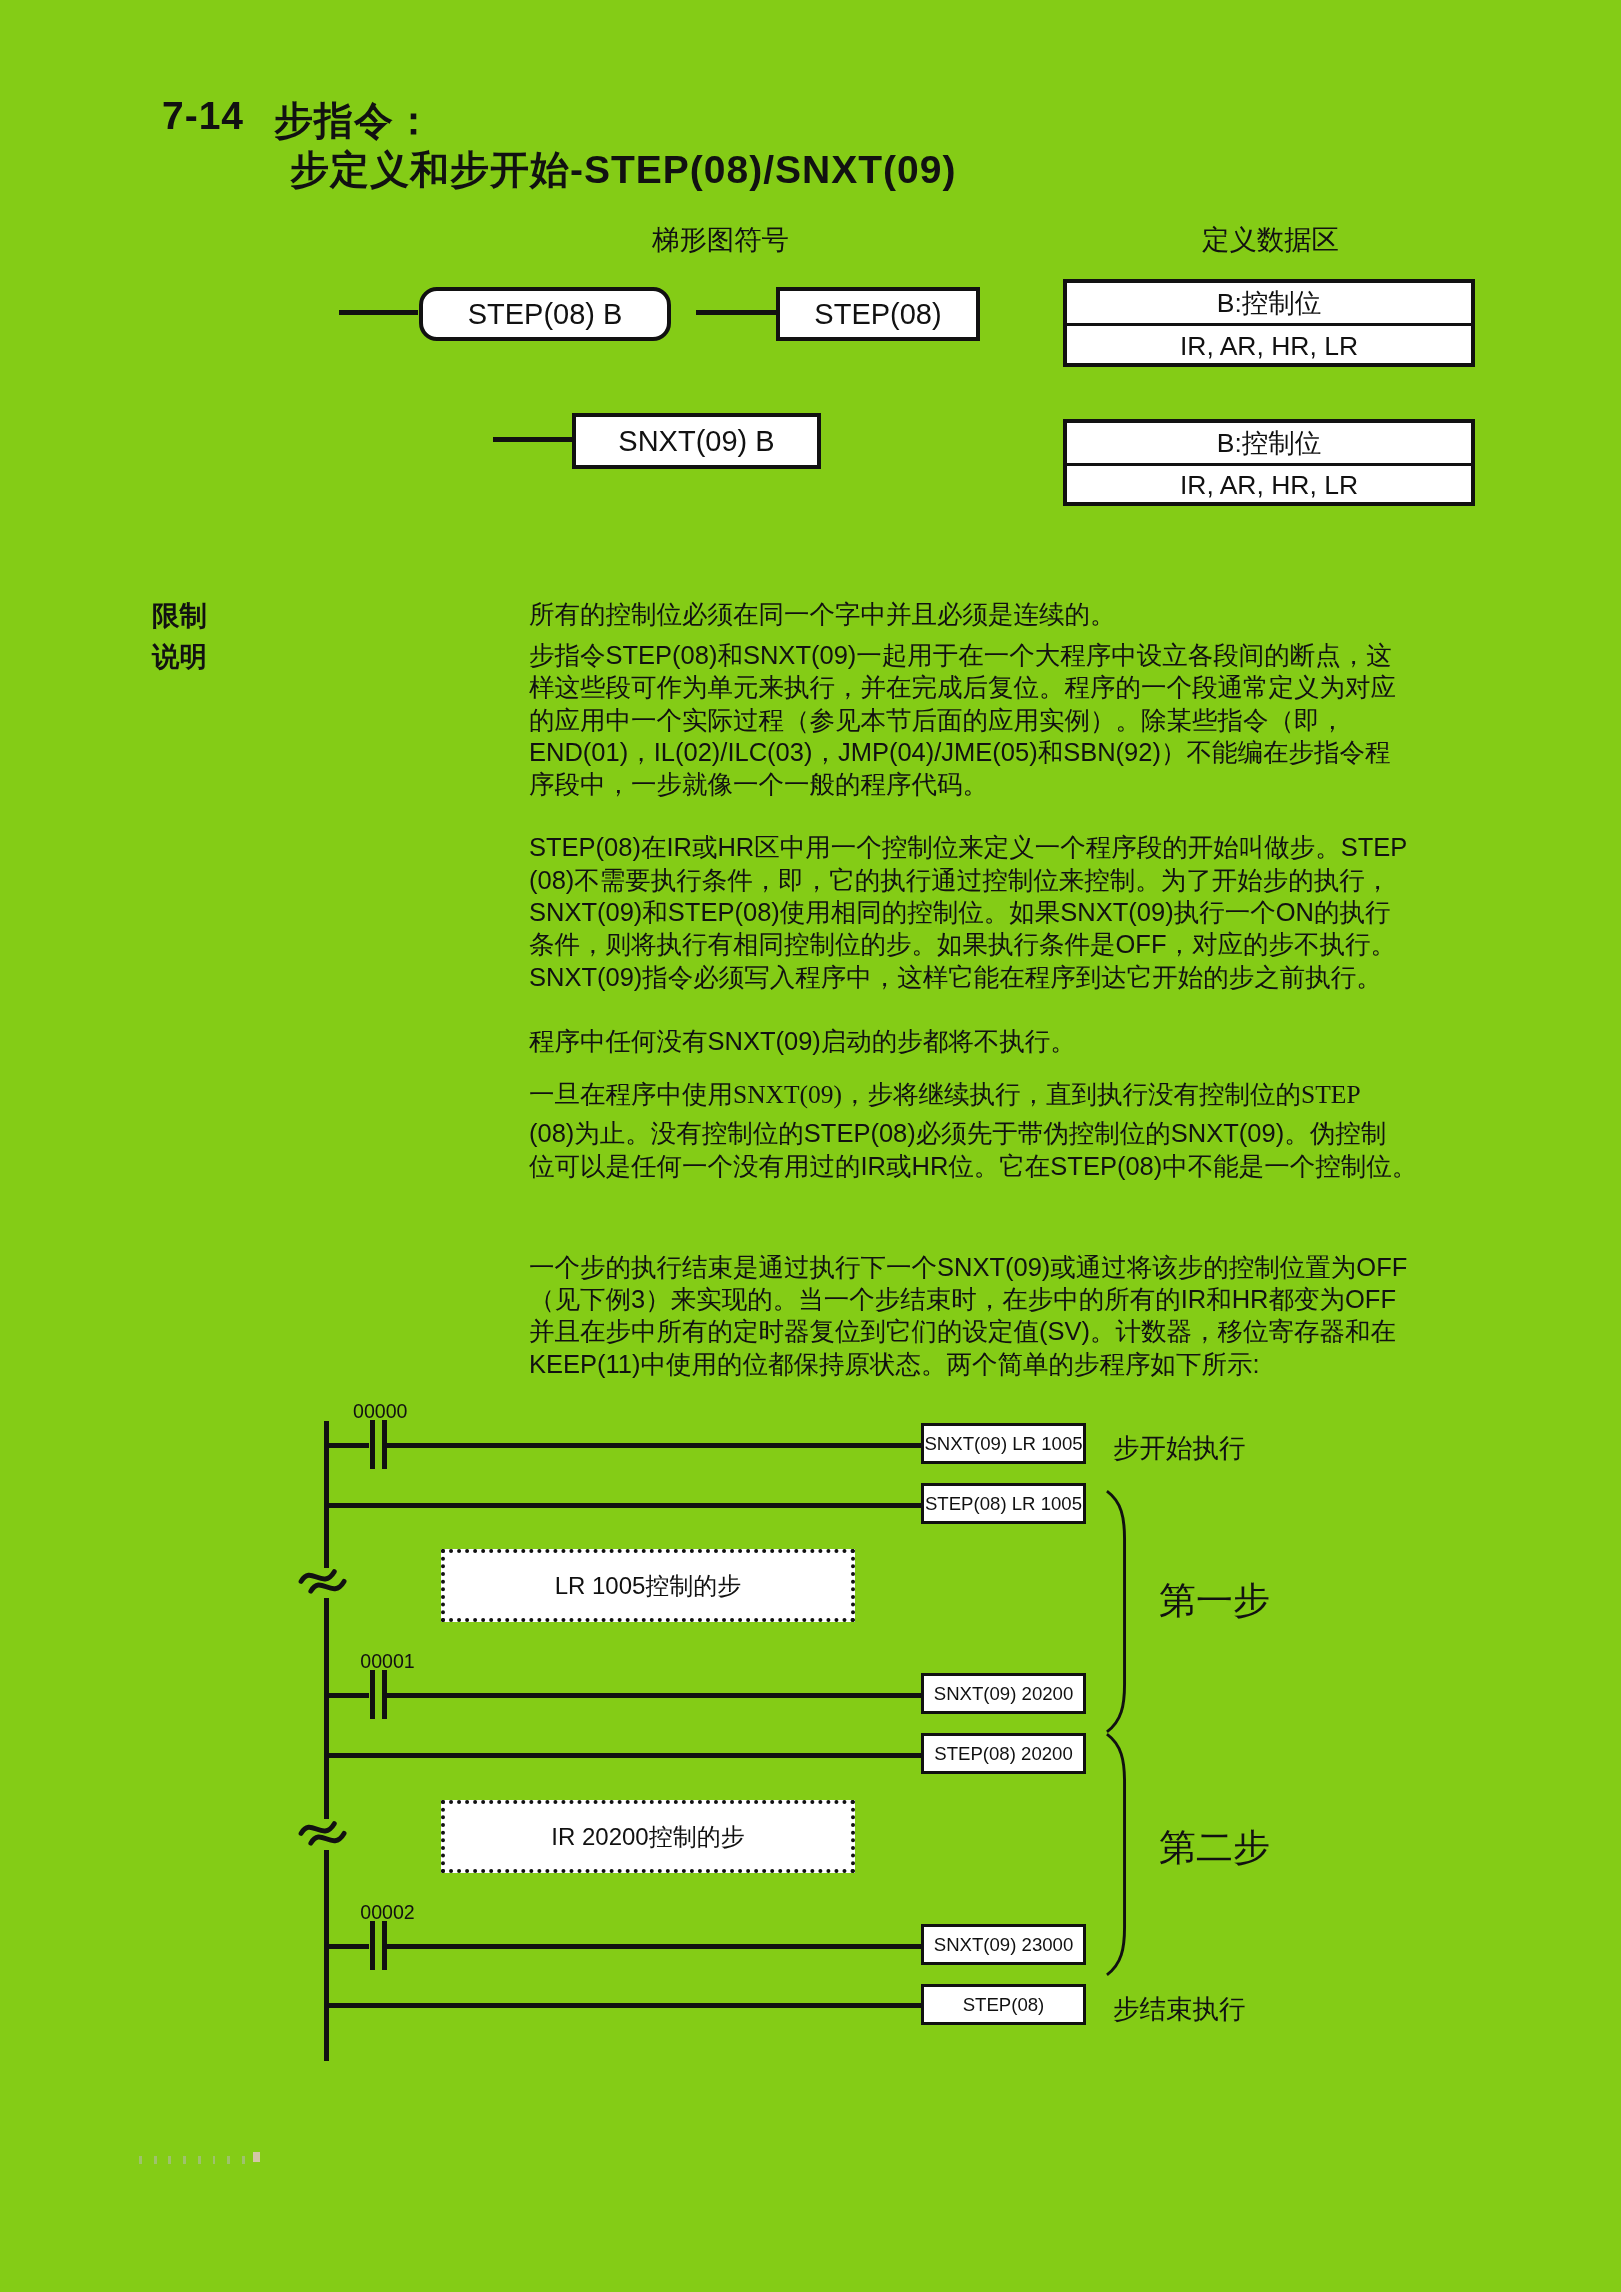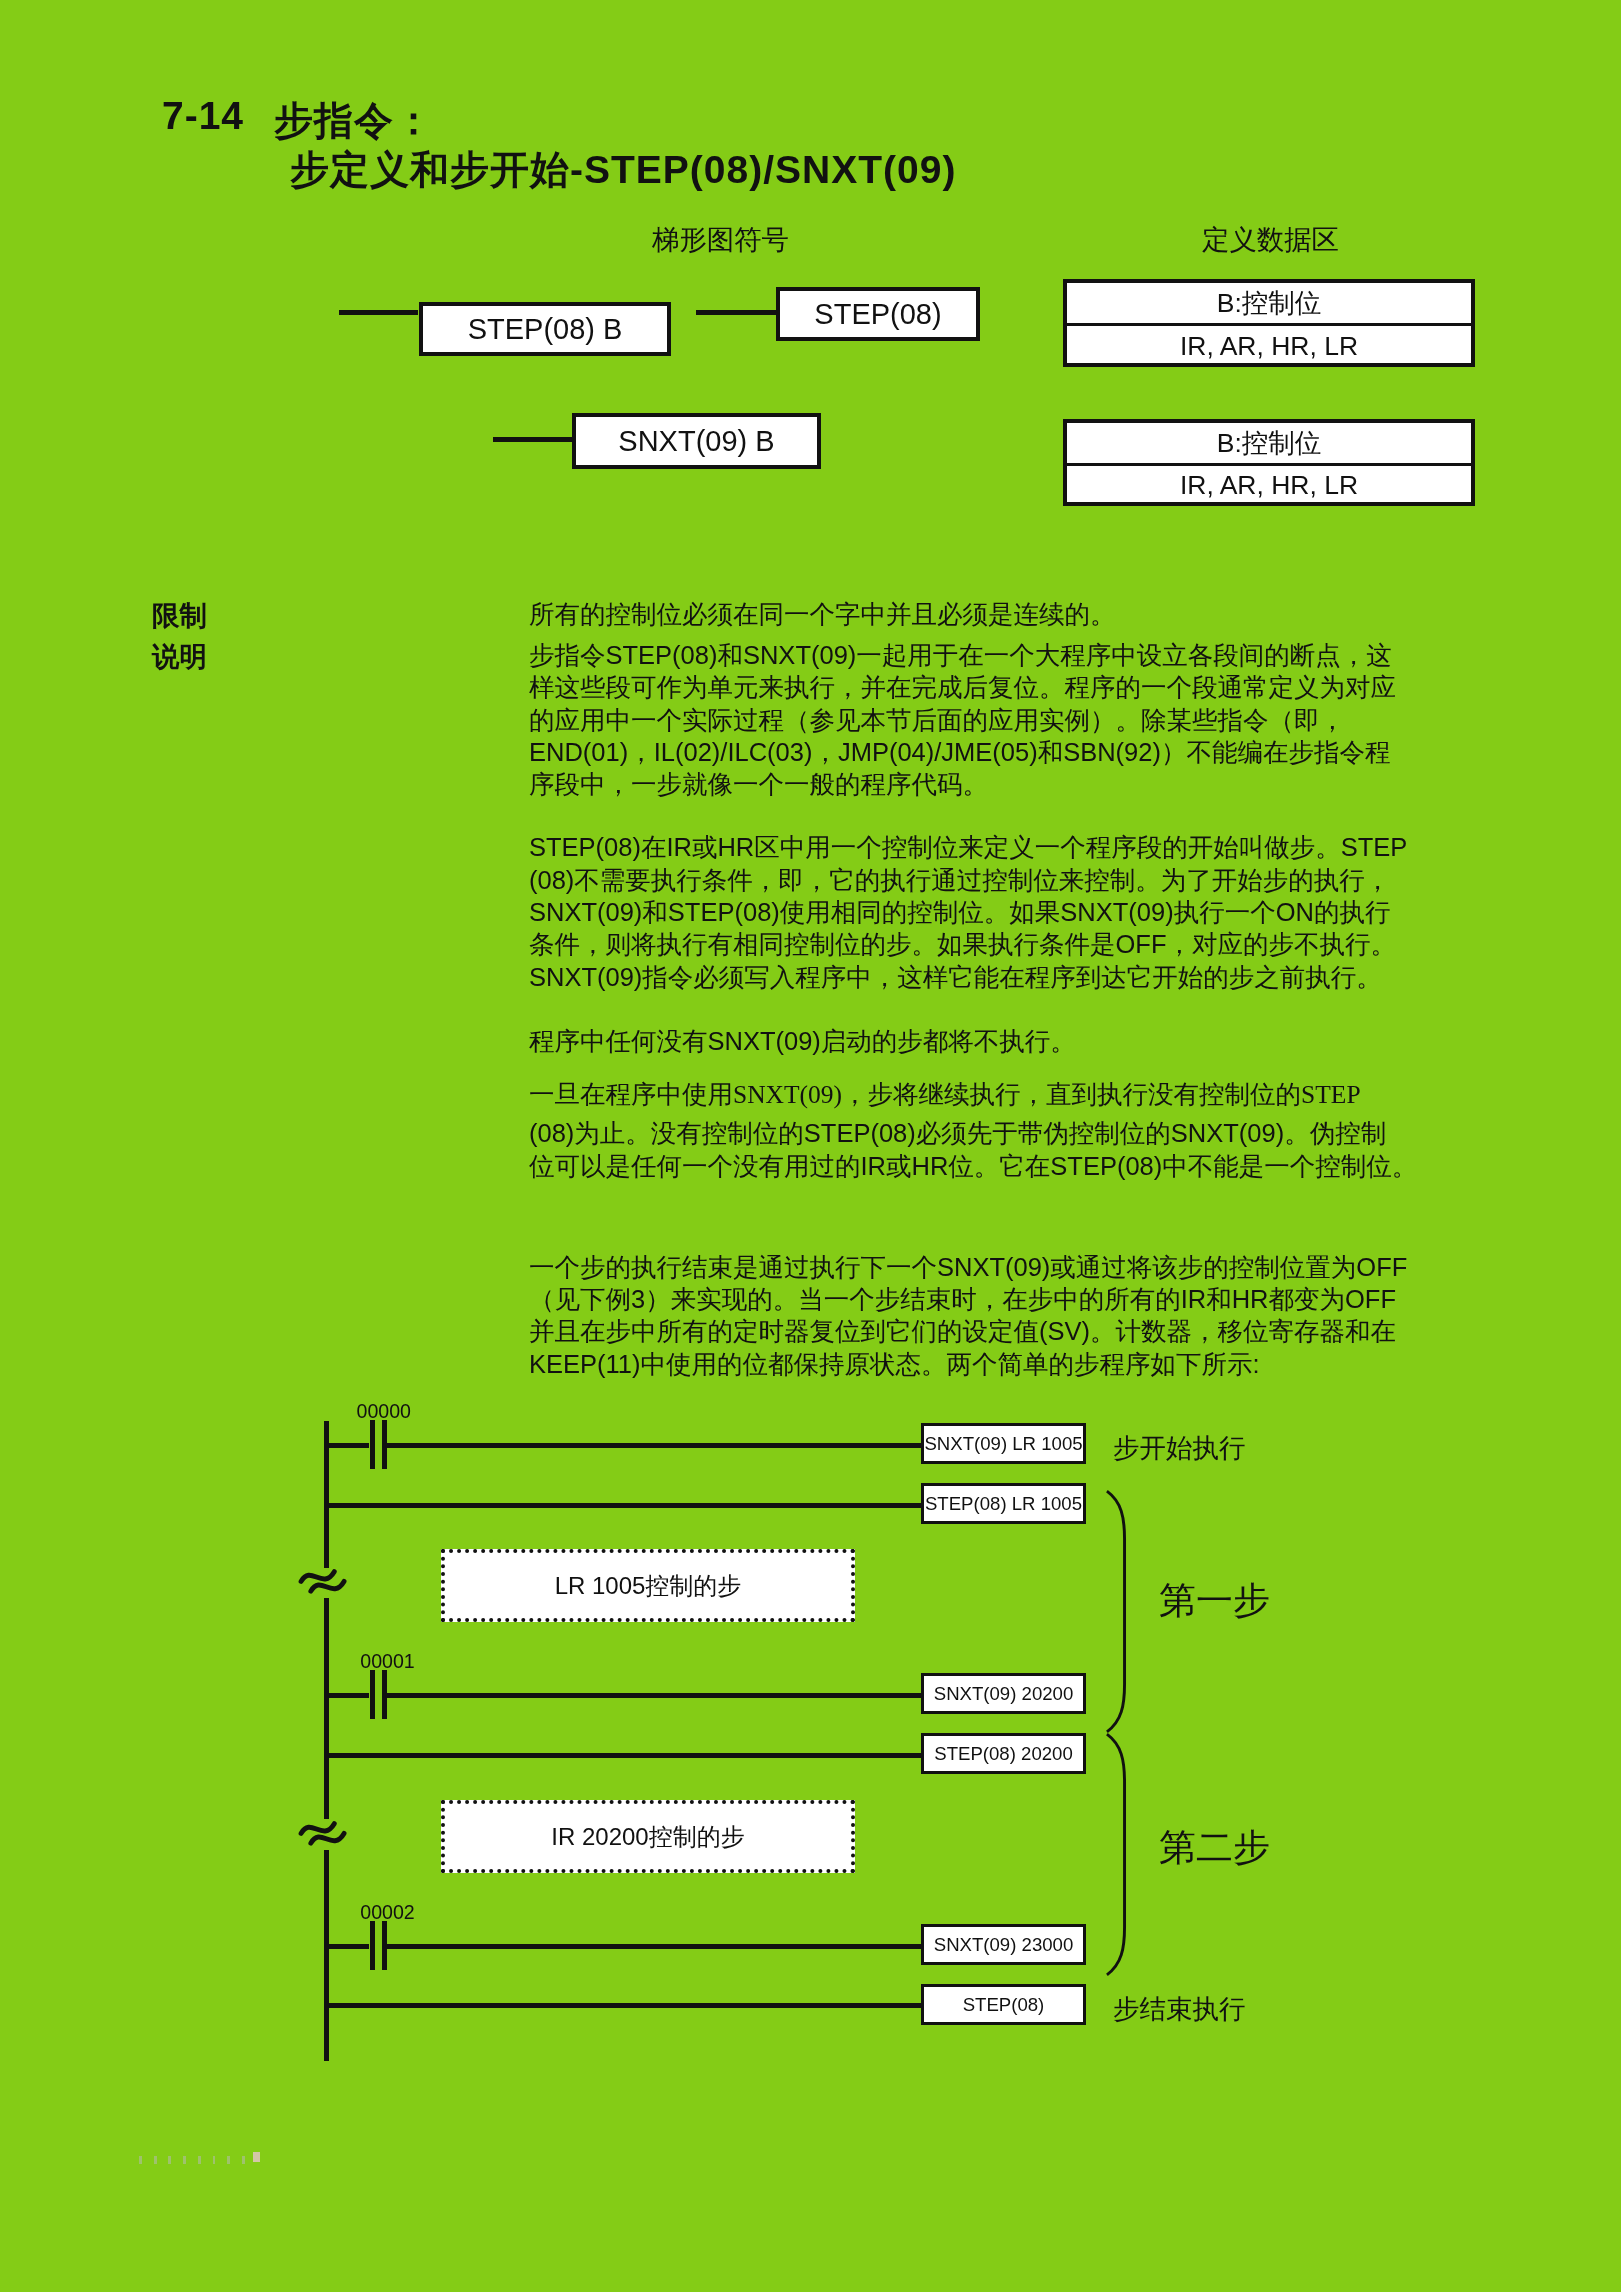--- a/index.html
+++ b/index.html
@@ -52,21 +52,21 @@
 <div class="page">
 
   <div class="abs h1" style="left:162px;top:94px;">7-14</div>
   <div class="abs h1" style="left:274px;top:94px;text-align:right;">步指令：</div>
   <div class="abs h1" style="left:290px;top:143px;">步定义和步开始-STEP(08)/SNXT(09)</div>
 
   <div class="abs colhead" style="left:647px;top:222px;width:147px;text-align:center;">梯形图符号</div>
   <div class="abs colhead" style="left:1197px;top:222px;width:147px;text-align:center;">定义数据区</div>
 
   <div class="hline" style="left:339px;top:310px;width:79px;"></div>
-  <div class="symbox" style="left:419px;top:302px;width:244px;height:46px;">STEP(08) B</div>
+  <div class="symbox" style="left:419px;top:287px;width:244px;height:46px;border-radius:18px;">STEP(08) B</div>
 
   <div class="hline" style="left:696px;top:310px;width:80px;"></div>
   <div class="symbox" style="left:776px;top:287px;width:196px;height:46px;">STEP(08)</div>
 
   <div class="hline" style="left:493px;top:437px;width:79px;"></div>
   <div class="symbox" style="left:572px;top:413px;width:241px;height:48px;">SNXT(09) B</div>
 
   <div class="dtable" style="left:1063px;top:279px;width:404px;height:80px;">
     <div class="row top">B:控制位</div>
     <div class="row">IR, AR, HR, LR</div>
@@ -109,21 +109,21 @@
 
   <svg class="abs" style="left:295px;top:1556px;" width="61" height="43" viewBox="0 0 62 44">
     <path d="M6,26 C16,8 28,36 40,16" fill="none" stroke="#111" stroke-width="5" stroke-linecap="round"></path>
     <path d="M16,36 C26,18 38,46 50,26" fill="none" stroke="#111" stroke-width="5" stroke-linecap="round"></path>
   </svg>
   <svg class="abs" style="left:295px;top:1808px;" width="61" height="43" viewBox="0 0 62 44">
     <path d="M6,26 C16,8 28,36 40,16" fill="none" stroke="#111" stroke-width="5" stroke-linecap="round"></path>
     <path d="M16,36 C26,18 38,46 50,26" fill="none" stroke="#111" stroke-width="5" stroke-linecap="round"></path>
   </svg>
 
-  <div class="contact-label" style="left:342px;top:1400px;width:69px;text-align:right;">00000</div>
+  <div class="contact-label" style="left:353px;top:1400px;width:69px;text-align:left;">00000</div>
   <div class="hline" style="left:326px;top:1443px;width:43px;"></div>
   <div class="vline" style="left:370px;top:1420px;height:49px;"></div>
   <div class="vline" style="left:382px;top:1420px;height:49px;"></div>
   <div class="hline" style="left:387px;top:1443px;width:534px;"></div>
   <div class="ibox" style="left:921px;top:1423px;width:159px;height:35px;">SNXT(09) LR 1005</div>
   <div class="note" style="left:1113px;top:1430px;">步开始执行</div>
 
   <div class="hline" style="left:326px;top:1503px;width:595px;"></div>
   <div class="ibox" style="left:921px;top:1483px;width:159px;height:35px;">STEP(08) LR 1005</div>
 

